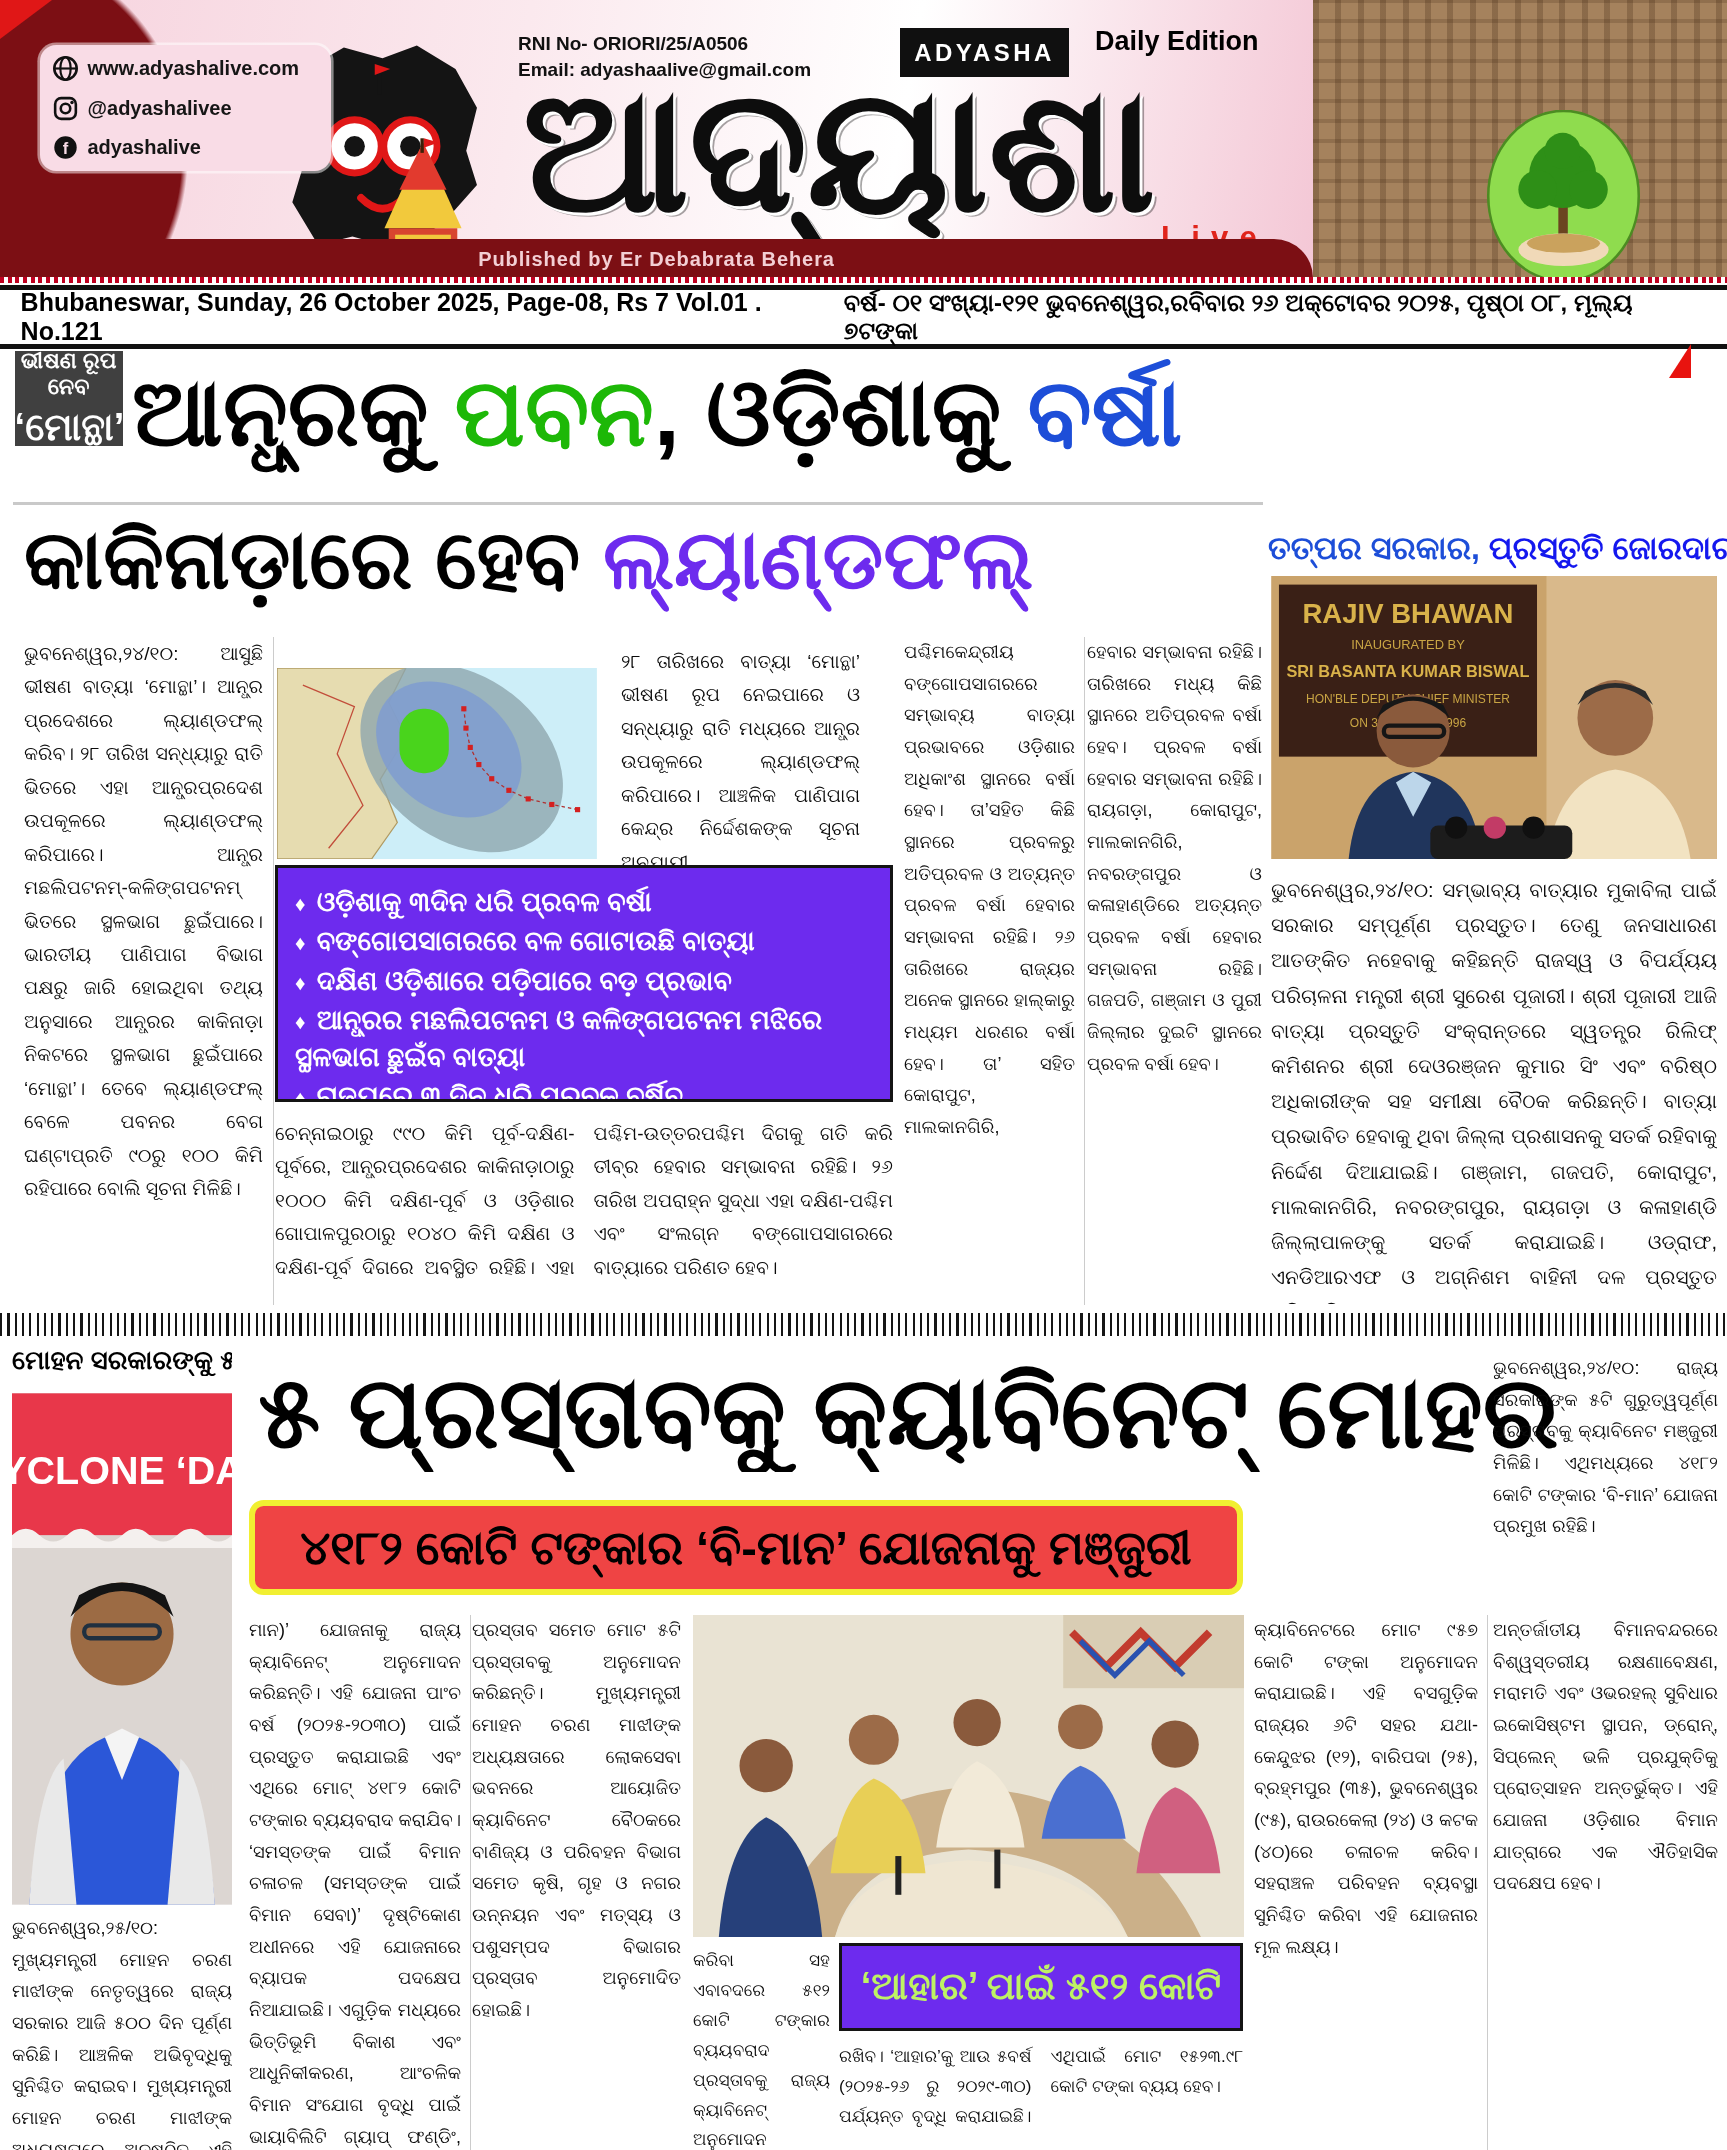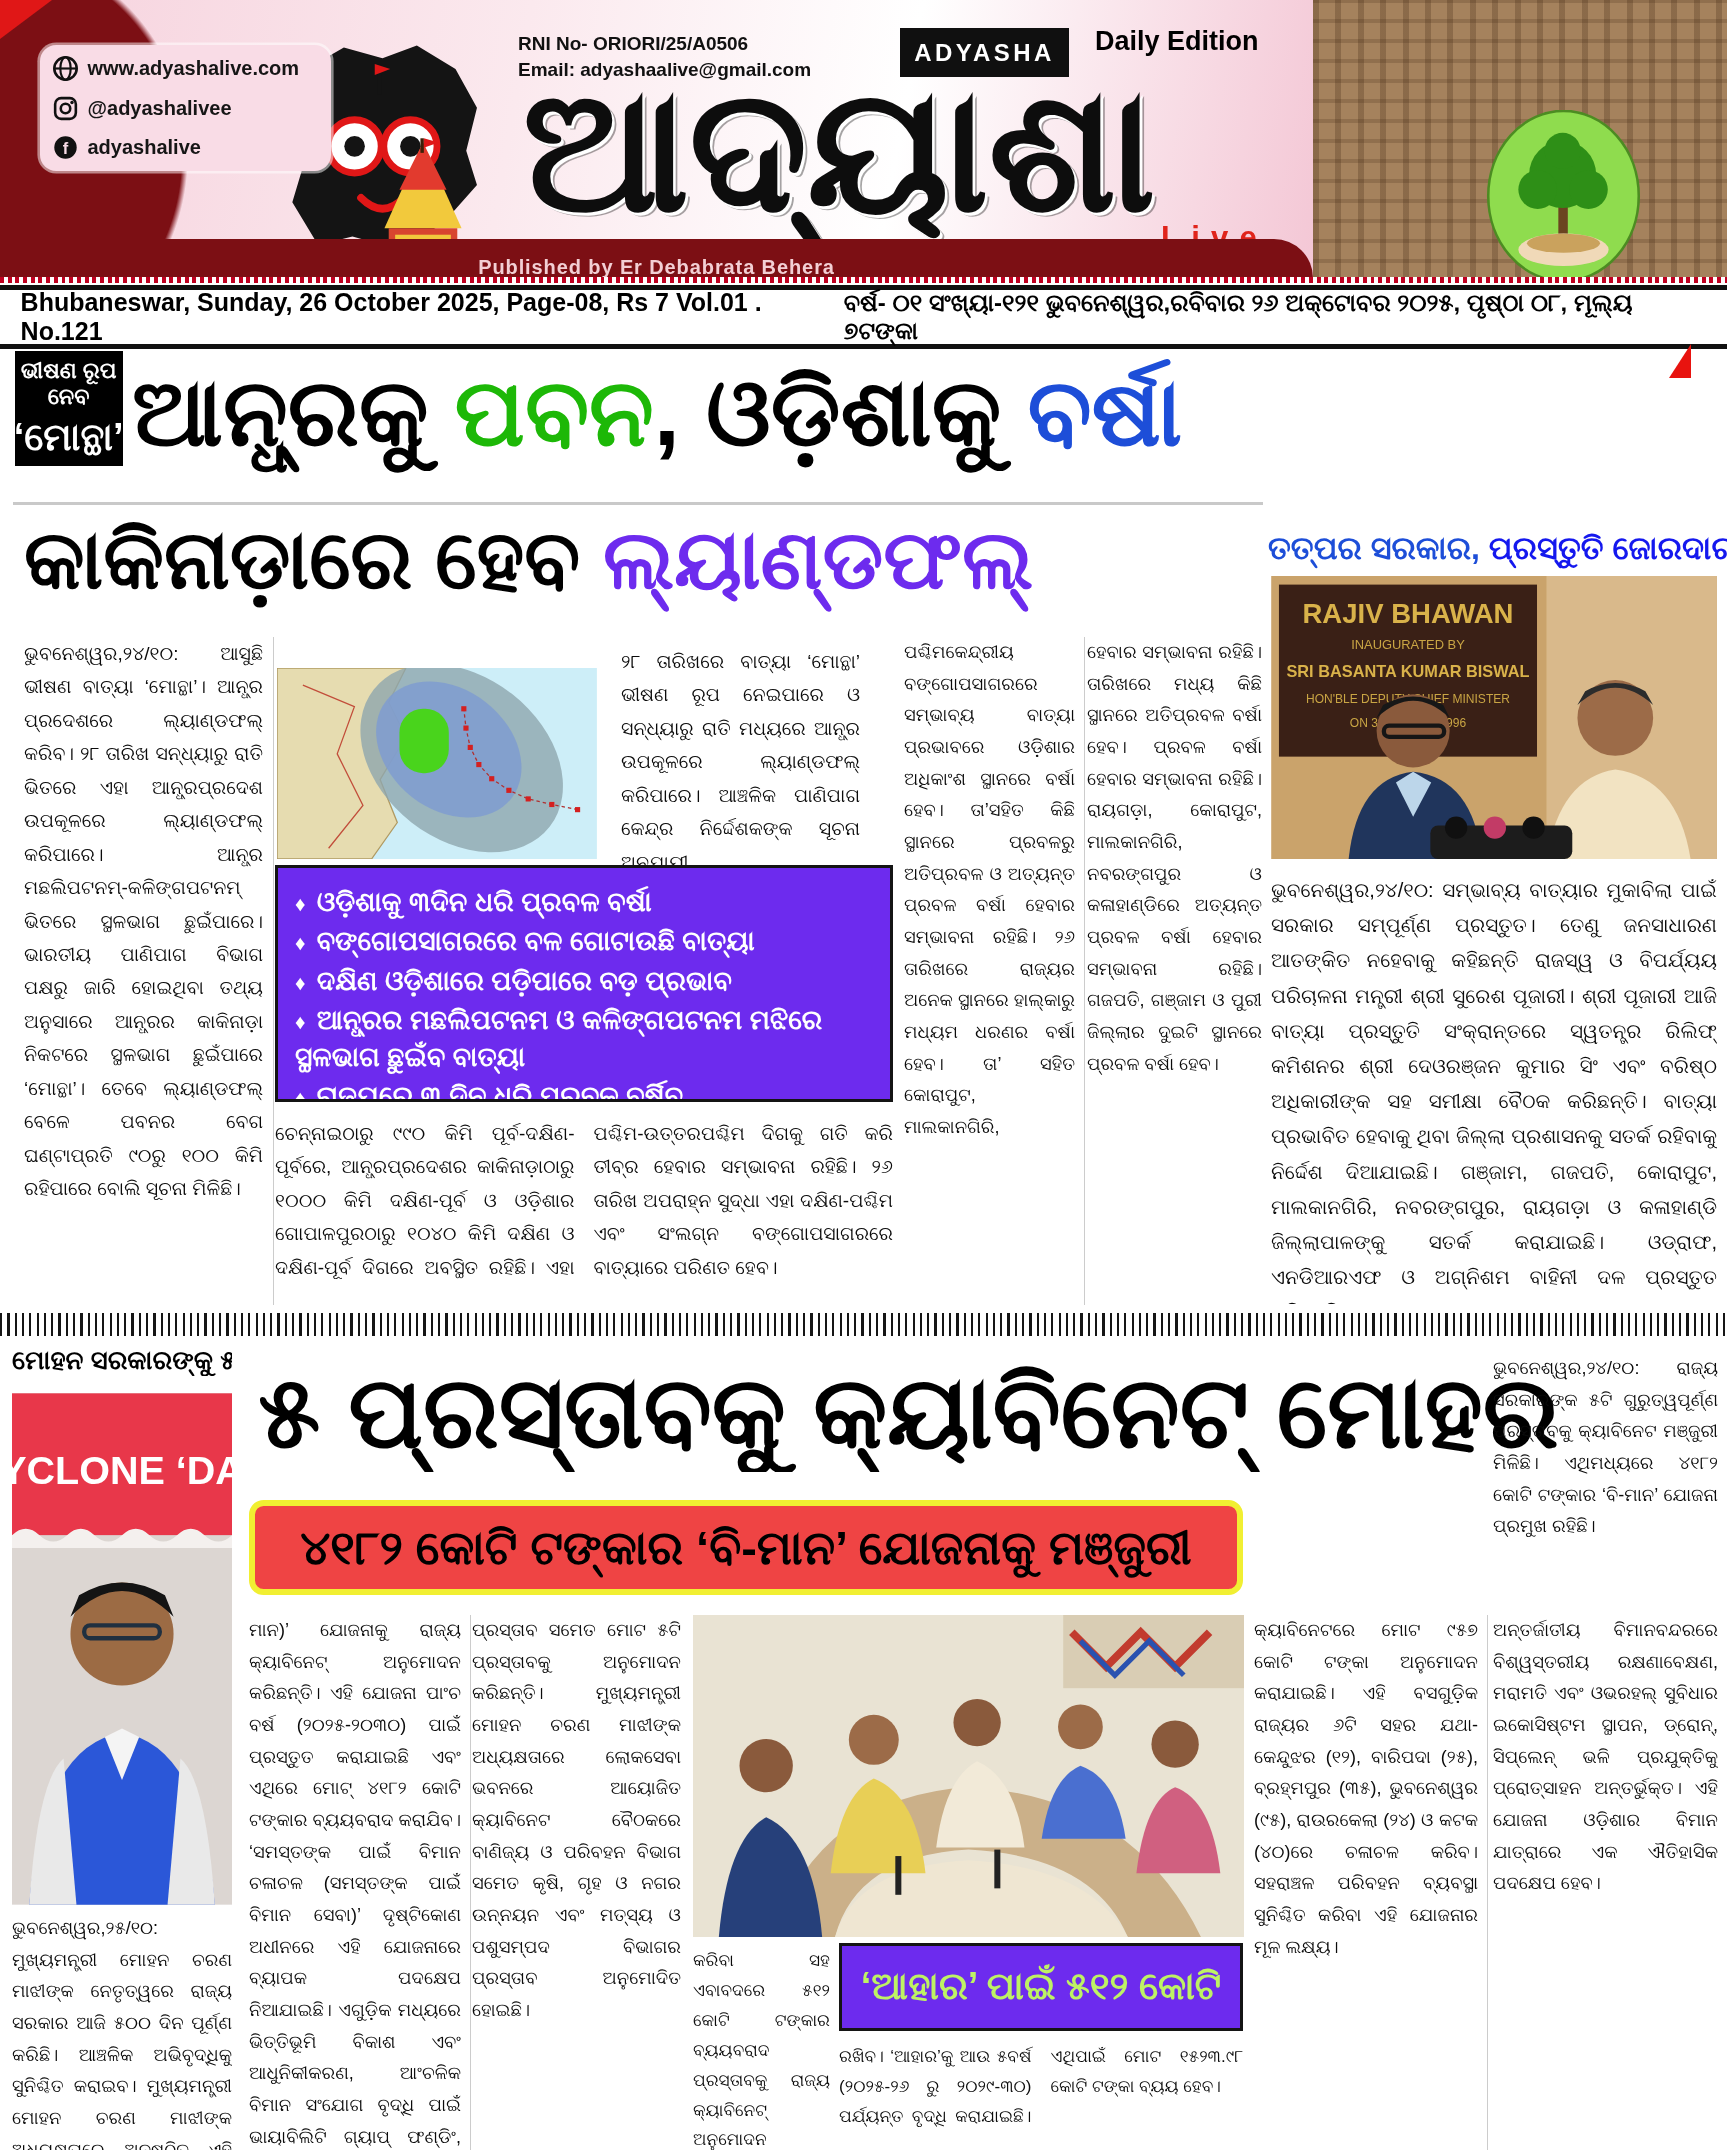--- a/index.html
+++ b/index.html
@@ -11,21 +11,21 @@
   .hdr{left:0;top:0;width:1727px;height:283px;
        background:linear-gradient(100deg,#f6d2dd 0%,#fbe9ee 30%,#ffffff 52%,#f3c4d3 78%,#f9e4ea 100%);}
   .hdr-maroon-left{left:0;top:0;width:241px;height:283px;
        background:radial-gradient(130% 120% at 0% 55%,#7c0f14 58%,rgba(124,15,20,0) 60%);}
   .hdr-red-wedge{left:0;top:0;width:52px;height:39px;background:#e01717;
        clip-path:polygon(0 0,100% 0,0 100%);}
   .hdr-stone{left:1313px;top:0;width:415px;height:283px;background:#a5825d;
        background-image:repeating-linear-gradient(90deg,rgba(60,35,15,.25) 0 6px,rgba(0,0,0,0) 6px 22.4px),
                         repeating-linear-gradient(0deg,rgba(60,35,15,.2) 0 4.3px,rgba(0,0,0,0) 4.3px 20px);}
   .pub-band{left:0;top:239px;width:1313px;height:40px;background:#7c0f14;
-       border-top-right-radius:39px;display:flex;align-items:flex-end;justify-content:center;}
+       border-top-right-radius:39px;display:flex;align-items:center;justify-content:center;}
   .pub-band span{color:#f3cfd4;font-size:20px;font-weight:bold;letter-spacing:0.9px;}
   .hdr-dots{left:0;top:277px;width:1727px;height:6px;
        background:repeating-linear-gradient(90deg,#c00020 0 3.9px,#ffffff 3.9px 7.7px);}
   .social-card{left:40px;top:45px;width:291px;height:126px;background:#f9dce6;border-radius:16.3px;
        box-shadow:0 0 0 2.6px rgba(255,255,255,.5);padding:11.2px 13px;box-sizing:border-box;
        display:flex;flex-direction:column;justify-content:space-between;}
   .social-row{display:flex;align-items:center;gap:9.5px;}
   .social-row .txt{font-size:20px;font-weight:bold;color:#161616;}
   .sicon{width:25px;height:25px;flex:0 0 25px;}
   .rni{left:518px;top:31px;width:387px;font-size:19px;font-weight:bold;color:#111;line-height:1.35;}
@@ -38,22 +38,22 @@
   .live{left:1161px;top:220px;font-size:31px;font-weight:bold;color:#e0241b;letter-spacing:11.2px;}
   
   .dateline{left:0px;top:285px;width:1727px;height:64px;background:#fff;border-top:5.2px solid #111;
        border-bottom:5.2px solid #111;display:flex;align-items:center;justify-content:space-between;
        padding:0 20.6px;box-sizing:border-box;}
   .dateline .en{font-size:25px;font-weight:bold;color:#000;}
   .dateline .od{font-size:24px;font-weight:bold;color:#000;}
   .corner-tri{left:1669px;top:344px;width:0;height:0;border-left:22.4px solid transparent;
        border-bottom:34px solid #e8130f;}
   
-  .kicker{left:14.6px;top:351px;width:108px;height:115px;background:#000000;color:#fff;text-align:center;
-       display:flex;flex-direction:column;align-items:center;justify-content:center;gap:6px;}
+  .kicker{left:14.6px;top:351px;width:108px;height:95px;background:#404040;color:#fff;text-align:center;
+       display:flex;flex-direction:column;align-items:flex-start;justify-content:center;gap:6px;}
   .kicker .k1{font-size:22.4px;font-weight:bold;}
   .kicker .k2{font-size:38px;font-weight:900;}
   .lead-hl{left:132px;top:354px;width:1136px;height:138px;font-size:94px;font-weight:900;
        white-space:nowrap;line-height:1.25;}
   .grayrule{left:13px;top:502px;width:1250px;height:3.4px;background:#c9c9c9;}
   .lead-sub{left:24px;top:513px;width:1024px;height:112px;font-size:82px;font-weight:900;white-space:nowrap;}
   .govt-hl{left:1268px;top:530px;width:451px;text-align:center;font-size:32px;font-weight:900;white-space:nowrap;}
   .c-black{color:#000;} .c-green{color:#1db807;} .c-red{color:#1d4ed8;}
   .c-violet{color:#6d2bee;} .c-blue{color:#1418ee;}
   

